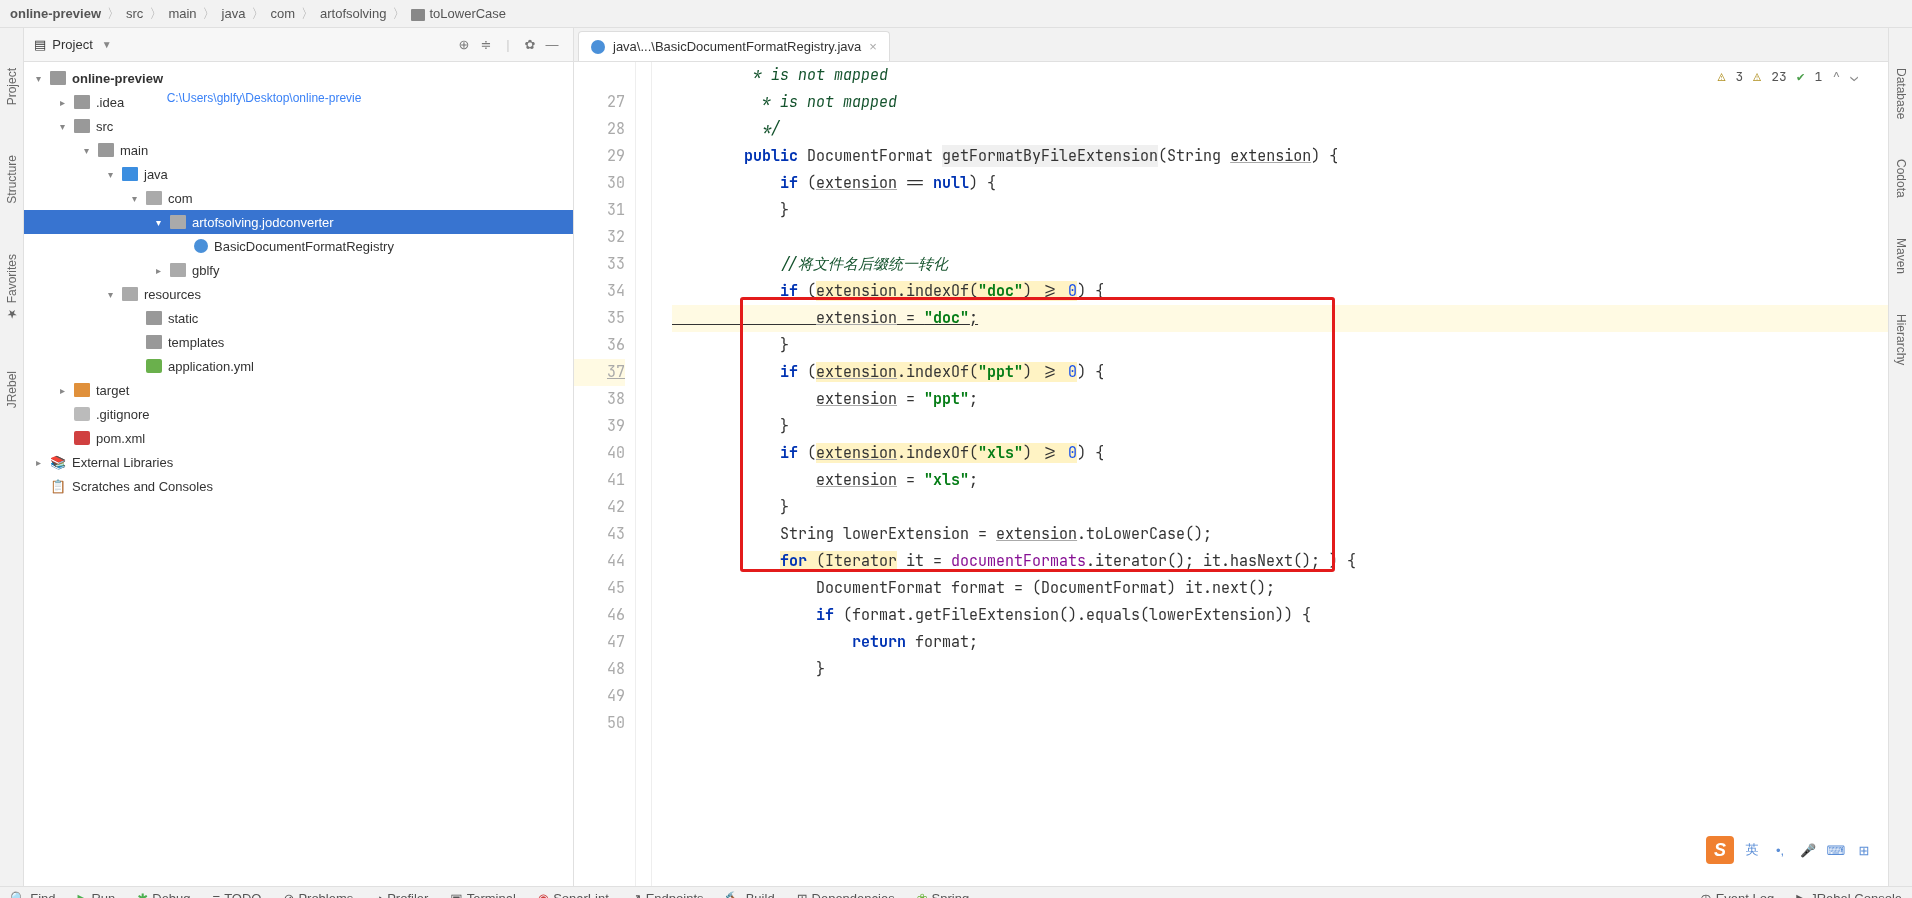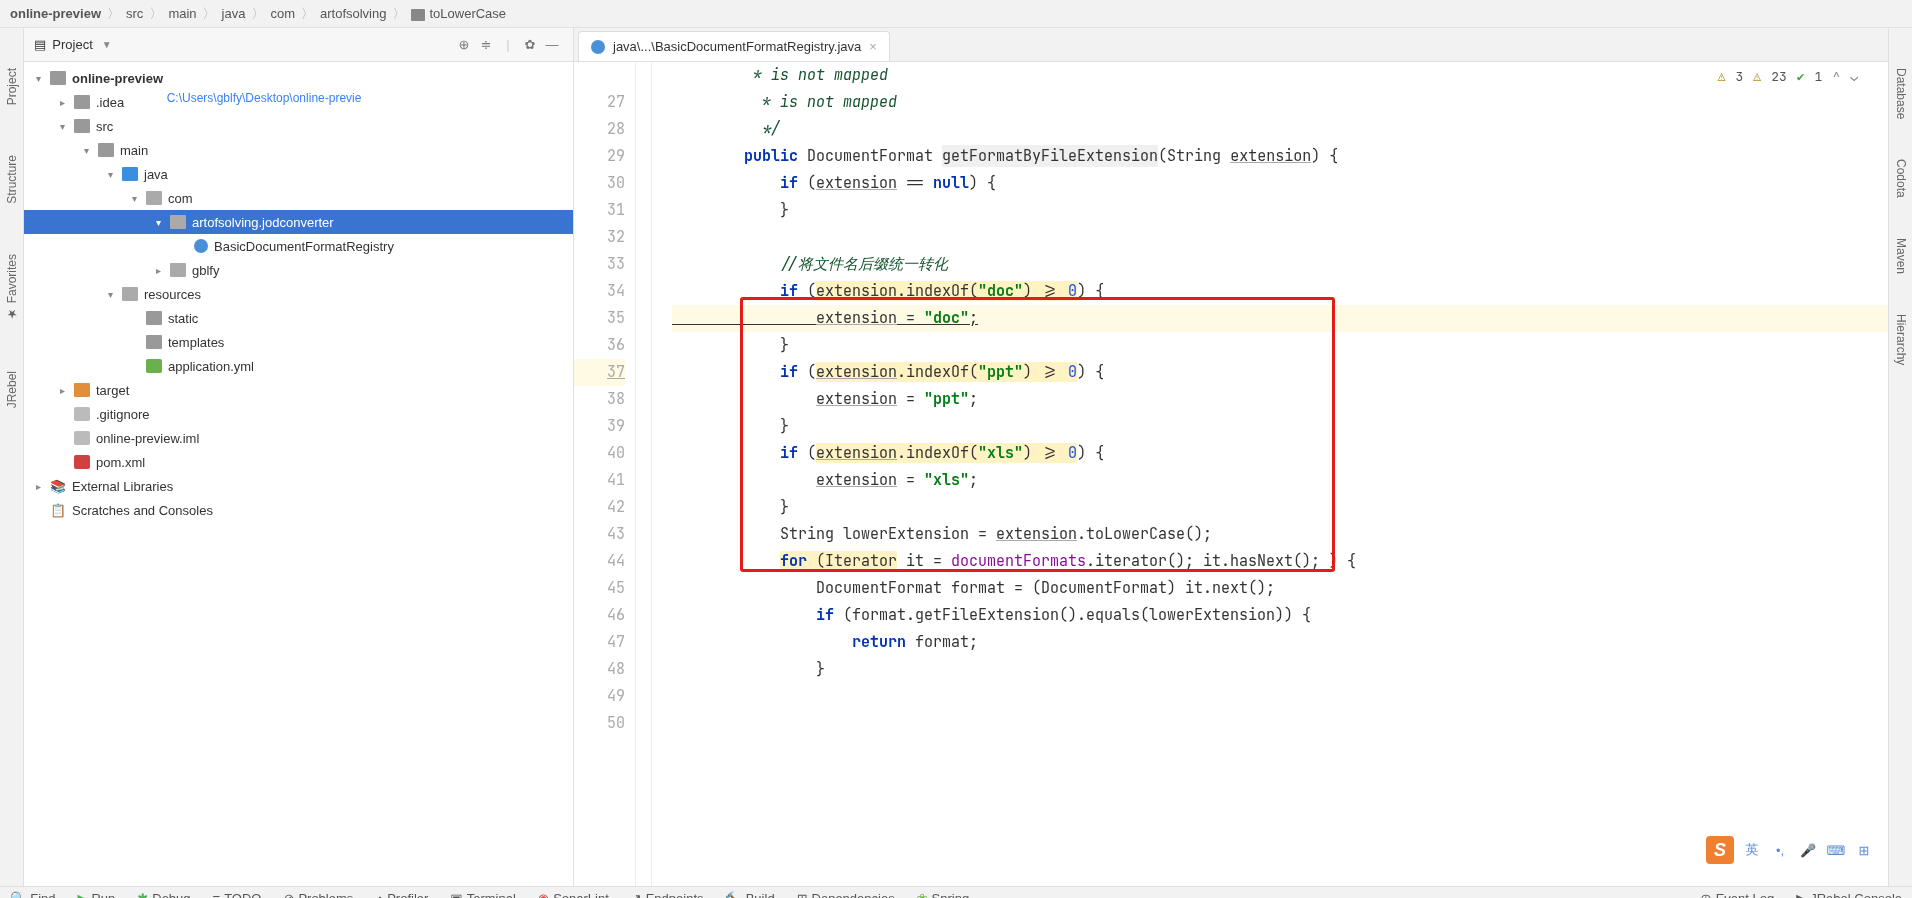--- a/index.html
+++ b/index.html
@@ -166,24 +166,20 @@
       <div class="tree-row" style="padding-left:36px">
           <span class="arrow">▸</span>
           <span class="icon folder-orange"></span>
           <span>target</span>
         </div>
       <div class="tree-row" style="padding-left:50px">
           <span class="icon file-gray"></span>
           <span>.gitignore</span>
         </div>
       <div class="tree-row" style="padding-left:50px">
-          <span class="icon file-gray"></span>
-          <span>online-preview.iml</span>
-        </div>
-      <div class="tree-row" style="padding-left:50px">
           <span class="icon file-gray" style="background:#d04040"></span>
           <span>pom.xml</span>
         </div>
       <div class="tree-row" style="padding-left:12px">
           <span class="arrow">▸</span>
           <span class="icon libs">📚</span>
           <span>External Libraries</span>
         </div>
       <div class="tree-row" style="padding-left:26px">
           <span class="icon scratch">📋</span>

